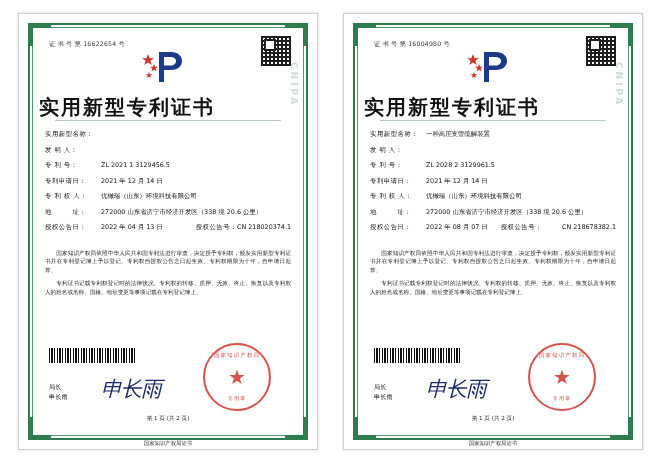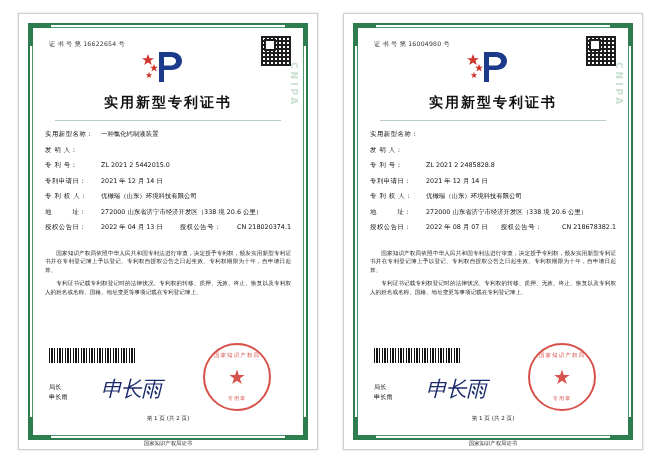--- a/index.html
+++ b/index.html
@@ -103,22 +103,22 @@
     left:50%;top:14px;
     transform:translateX(-50%);
     width:58px;height:40px;
   }
   .logo svg{display:block;}
 
   .title{
     position:absolute;
     left:0;right:0;
     top:60px;
-    text-align:center;
-    font-size:14px;
+    text-align:left;
+    font-size:20px;
     font-weight:bold;
     color:#111;
     letter-spacing:2px;
     font-family:"DejaVu Sans","Liberation Sans",sans-serif;
   }
   .title-rule{
     position:absolute;
     left:16px;right:16px;
     top:86px;
     border-top:1px solid #b9cdbf;
@@ -273,46 +273,45 @@
           <polygon points="10,24 10.9,26.3 13.3,26.3 11.3,27.8 12.1,30.1 10,28.7 7.9,30.1 8.7,27.8 6.7,26.3 9.1,26.3" fill="#d0342c"></polygon>
         </svg>
       </div>
 
       <div class="title">实用新型专利证书</div>
       <div class="title-rule"></div>
 
       <div class="fields">
         <div class="row">
           <div class="lbl">实用新型名称：</div>
-          <div class="val">一种氯化钙制液装置</div>
         </div>
         <div class="row">
           <div class="lbl">发 明 人：</div>
         </div>
         <div class="row">
           <div class="lbl">专 利 号：</div>
-          <div class="val">ZL 2021 2 5442015.0</div>
+          <div class="val">ZL 2021 1 3129456.5</div>
         </div>
         <div class="row">
           <div class="lbl">专利申请日：</div>
           <div class="val">2021 年 12 月 14 日</div>
         </div>
         <div class="row">
           <div class="lbl">专 利 权 人：</div>
           <div class="val">优橄瑞（山东）环境科技有限公司</div>
         </div>
         <div class="row">
           <div class="lbl">地　　　址：</div>
           <div class="val">272000 山东省济宁市经济开发区（338 境 20.6 公里）</div>
         </div>
         <div class="row">
           <div class="lbl">授权公告日：</div>
           <div class="val">2022 年 04 月 13 日</div>
           <div class="lbl" style="width:auto;flex:0 0 auto;margin-left:8px;">授权公告号：</div>
-          <div class="val" style="flex:0 0 auto;margin-left:16px;">CN 218020374.1</div>
+          <div class="val" style="flex:0 0 auto;margin-left:0;">CN 218020374.1</div>
         </div>
       </div>
 
       <div class="para">
         <p>国家知识产权局依照中华人民共和国专利法进行审查，决定授予专利权，颁发实用新型专利证书并在专利登记簿上予以登记。专利权自授权公告之日起生效。专利权期限为十年，自申请日起算。</p>
         <p>专利证书记载专利权登记时的法律状况。专利权的转移、质押、无效、终止、恢复以及专利权人的姓名或名称、国籍、地址变更等事项记载在专利登记簿上。</p>
       </div>
 
       <div class="barcode"></div>
 
@@ -361,27 +360,28 @@
           <polygon points="10,24 10.9,26.3 13.3,26.3 11.3,27.8 12.1,30.1 10,28.7 7.9,30.1 8.7,27.8 6.7,26.3 9.1,26.3" fill="#d0342c"></polygon>
         </svg>
       </div>
 
       <div class="title">实用新型专利证书</div>
       <div class="title-rule"></div>
 
       <div class="fields">
         <div class="row">
           <div class="lbl">实用新型名称：</div>
+          <div class="val">一种高压支管缆解装置</div>
         </div>
         <div class="row">
           <div class="lbl">发 明 人：</div>
         </div>
         <div class="row">
           <div class="lbl">专 利 号：</div>
-          <div class="val">ZL 2021 2 2485828.8</div>
+          <div class="val">ZL 2028 2 3129961.5</div>
         </div>
         <div class="row">
           <div class="lbl">专利申请日：</div>
           <div class="val">2021 年 12 月 14 日</div>
         </div>
         <div class="row">
           <div class="lbl">专 利 权 人：</div>
           <div class="val">优橄瑞（山东）环境科技有限公司</div>
         </div>
         <div class="row">

